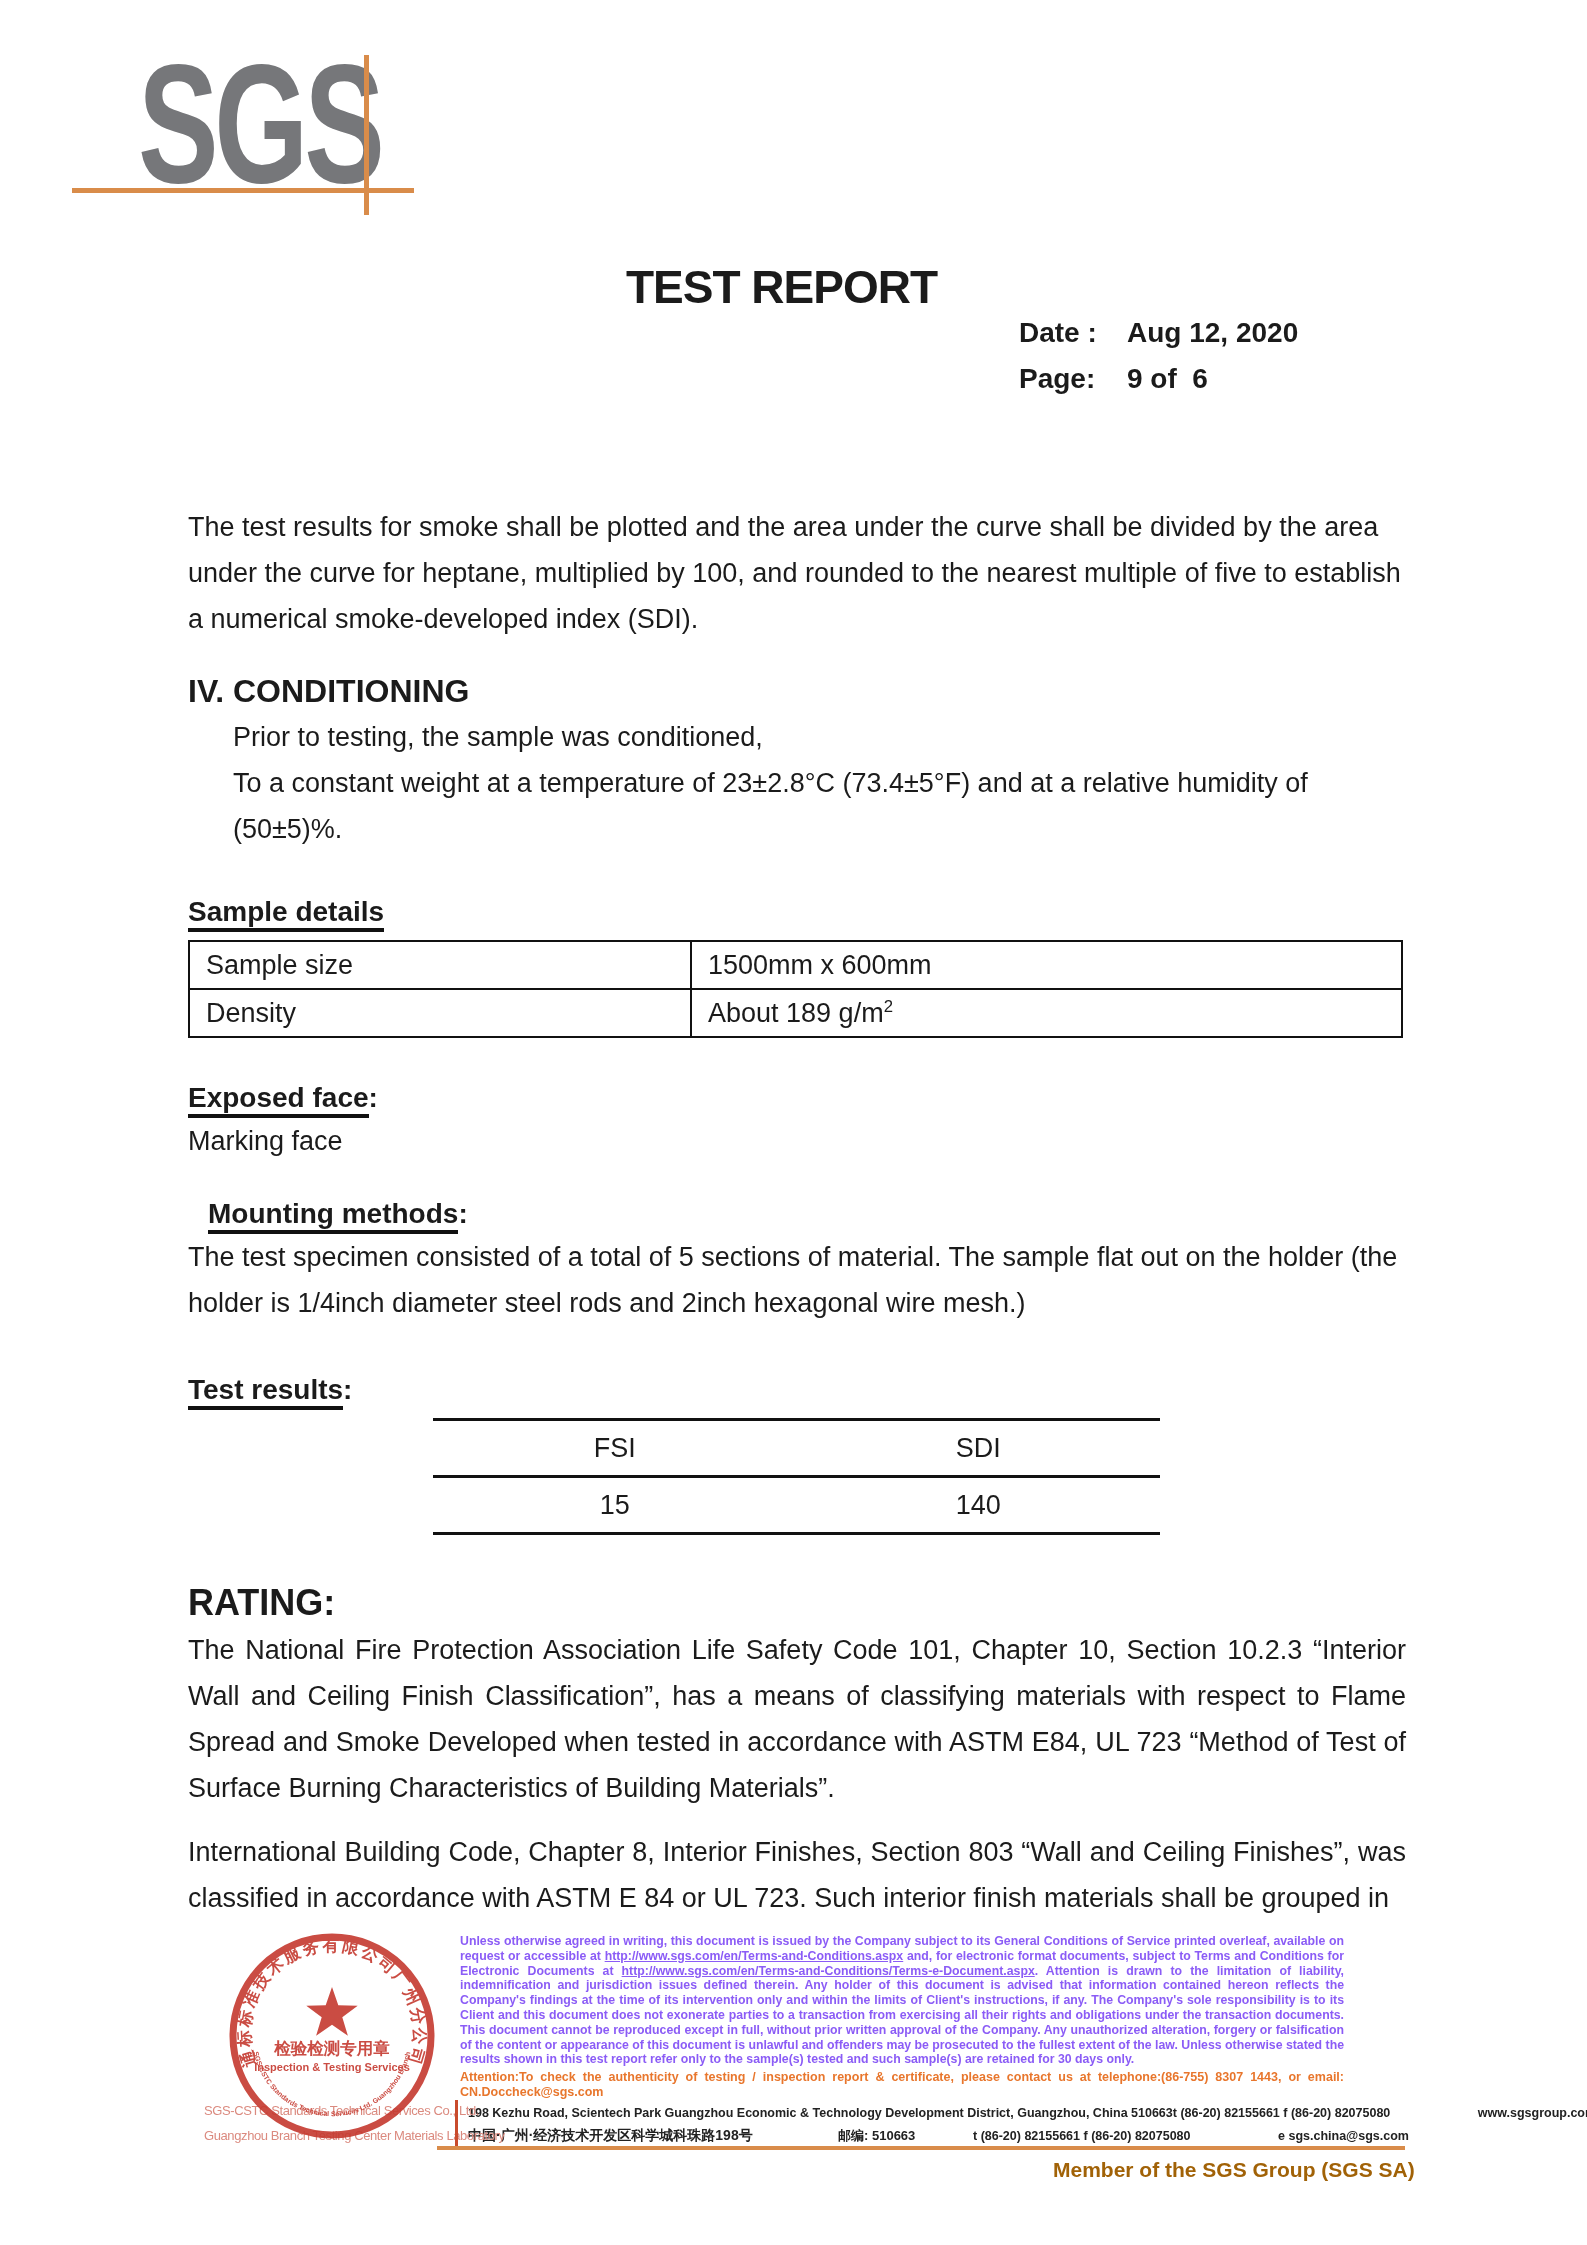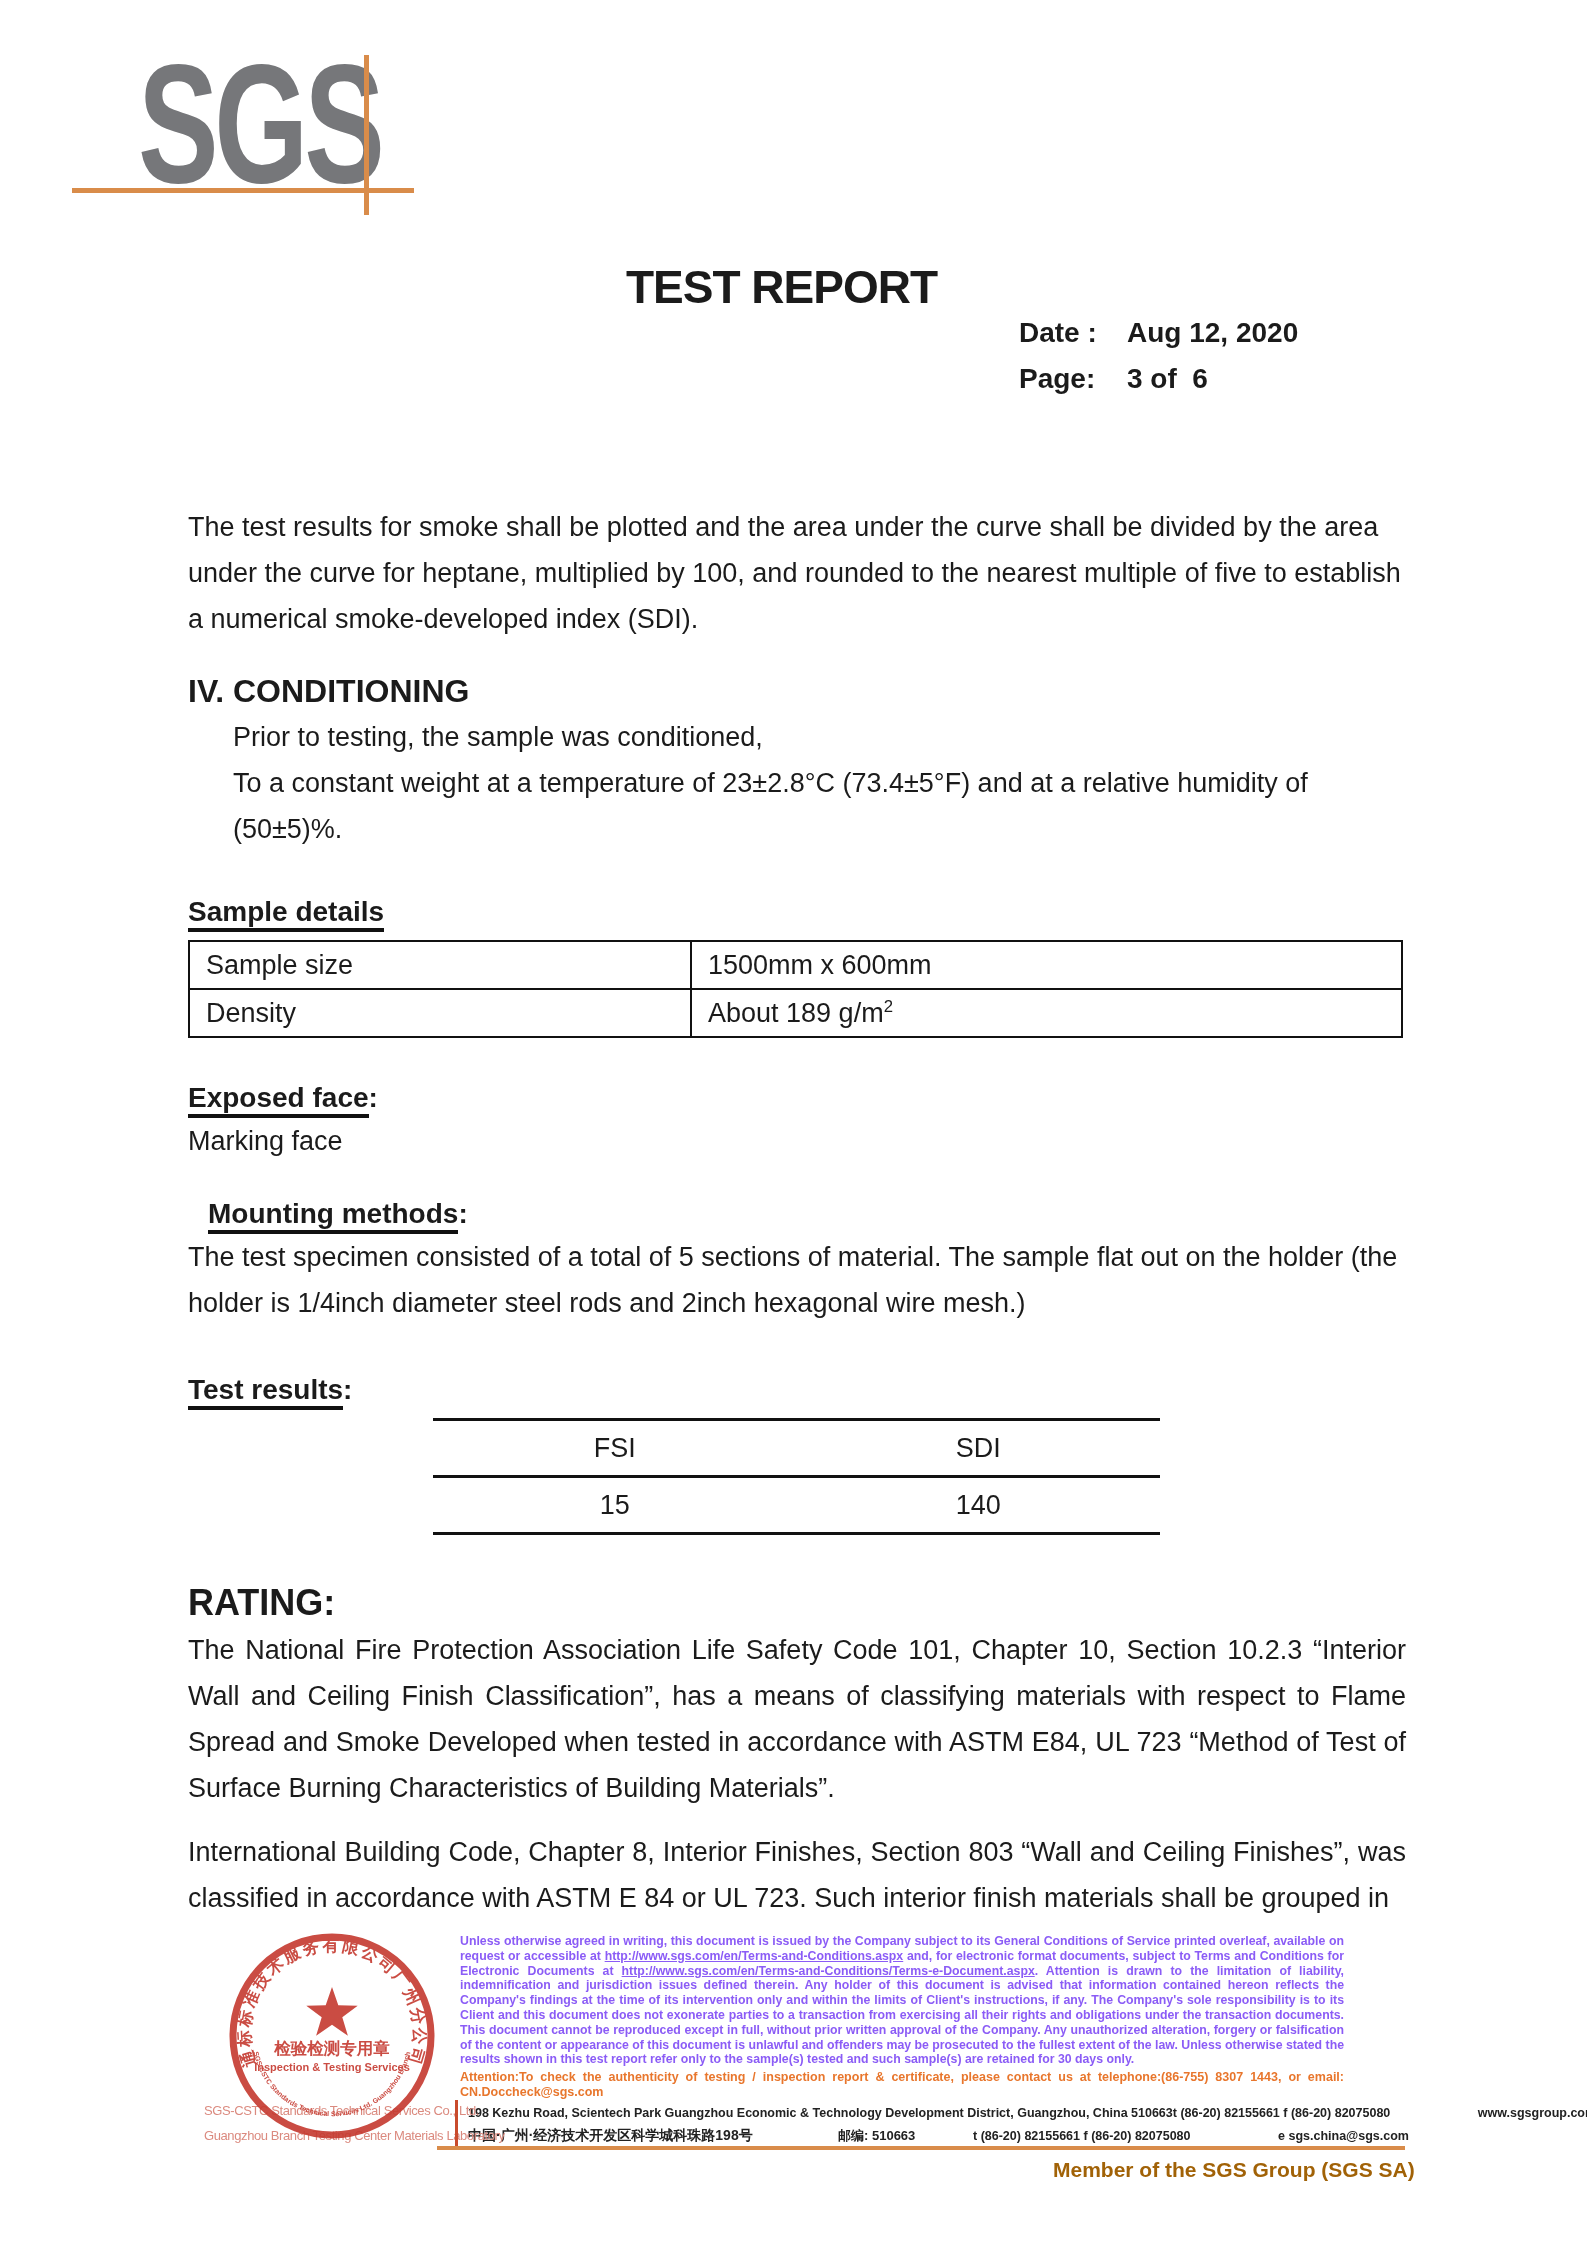--- a/index.html
+++ b/index.html
@@ -85,21 +85,21 @@
   </div>
 
   <div class="title">TEST REPORT</div>
   <div class="meta">
     <div class="meta-row">
       <span class="meta-label">Date :</span>
       <span class="meta-value">Aug 12, 2020</span>
     </div>
     <div class="meta-row">
       <span class="meta-label">Page:</span>
-      <span class="meta-value">3 of  6</span>
+      <span class="meta-value">9 of  6</span>
     </div>
   </div>
 
   <div class="main">
 
     <p class="body-text indent">The test results for smoke shall be plotted and the area under the curve shall be divided by the area under the curve for heptane, multiplied by 100, and rounded to the nearest multiple of five to establish a numerical smoke-developed index (SDI).</p>
 
     <div class="num-heading">
       <span class="num">IV.</span>
       <span>CONDITIONING</span>

